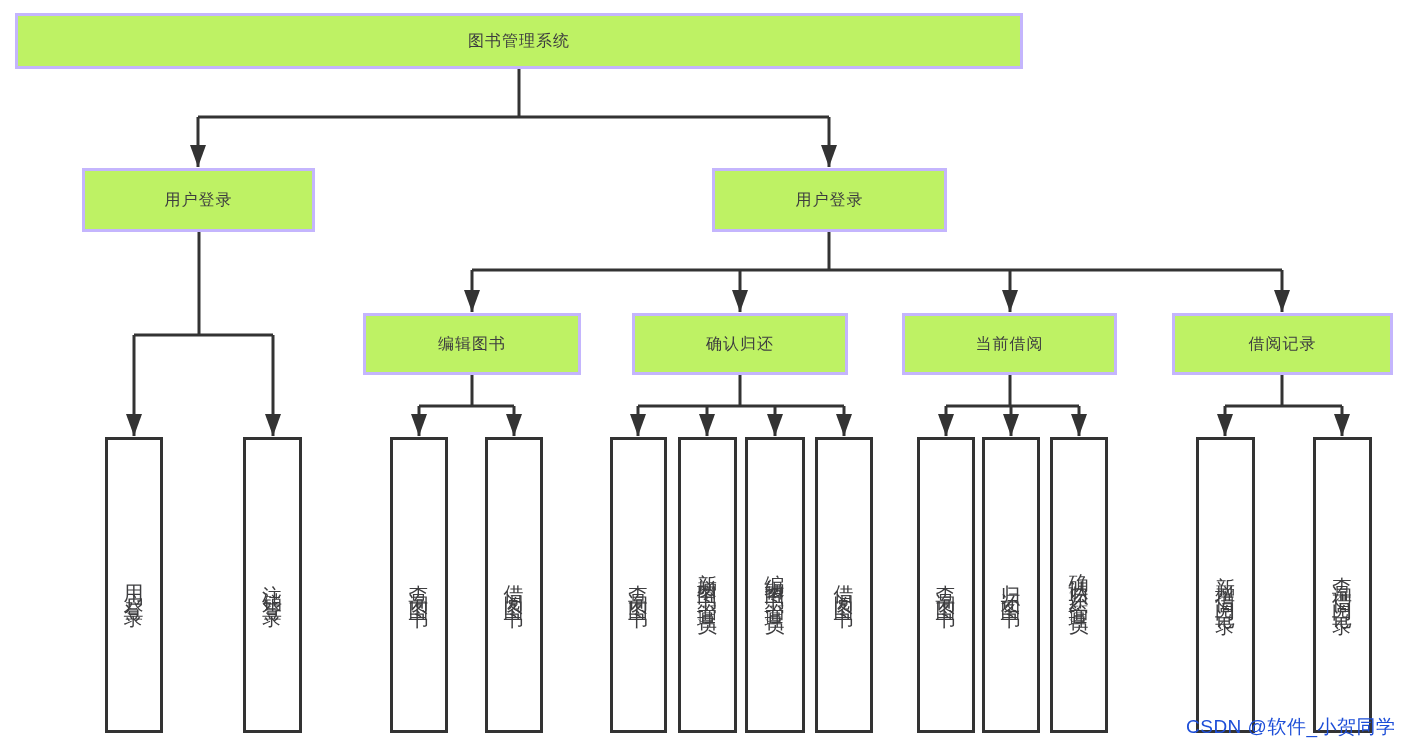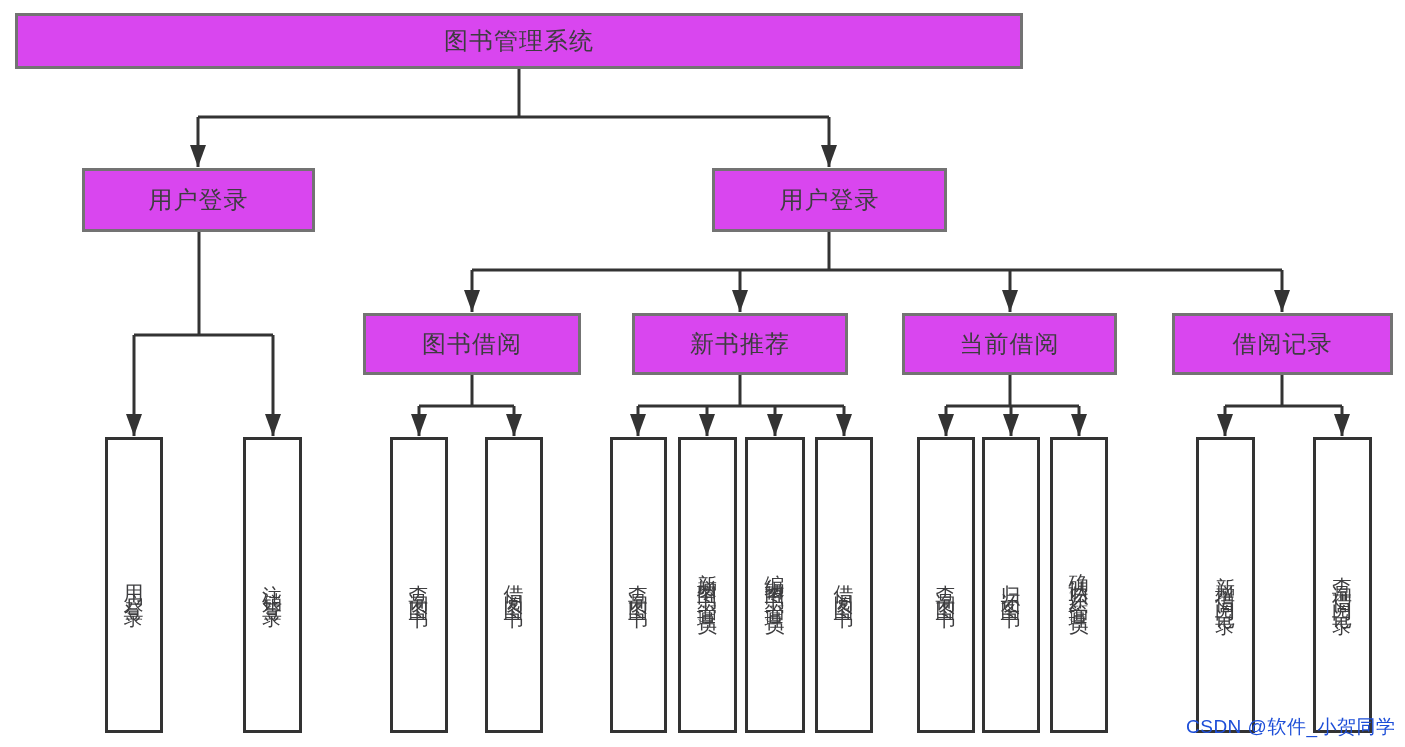--- a/index.html
+++ b/index.html
@@ -19,24 +19,24 @@
     position: absolute;
     left: 0;
     top: 0;
     width: 1405px;
     height: 747px;
     z-index: 1;
   }
   .hbox {
     position: absolute;
     box-sizing: border-box;
-    border: 3px solid #737373;
-    background: #d946ef;
+    border: 3px solid #c4b5fd;
+    background: #bef264;
     color: #3d3d3f;
-    font-size: 24px;
+    font-size: 16px;
     letter-spacing: 1px;
     display: flex;
     align-items: center;
     justify-content: center;
     z-index: 2;
   }
   .vbox {
     position: absolute;
     box-sizing: border-box;
     border: 3px solid #333333;
@@ -118,22 +118,22 @@
       <path d="M1225 406 V436" marker-end="url(#arrow)"></path>
       <path d="M1342 406 V436" marker-end="url(#arrow)"></path>
     </g>
   </svg>
 
   <div class="hbox" style="left:15px; top:13px; width:1008px; height:56px;">图书管理系统</div>
 
   <div class="hbox" style="left:82px; top:168px; width:233px; height:64px;">用户登录</div>
   <div class="hbox" style="left:712px; top:168px; width:235px; height:64px;">用户登录</div>
 
-  <div class="hbox" style="left:363px; top:313px; width:218px; height:62px;">图书借阅</div>
-  <div class="hbox" style="left:632px; top:313px; width:216px; height:62px;">新书推荐</div>
+  <div class="hbox" style="left:363px; top:313px; width:218px; height:62px;">编辑图书</div>
+  <div class="hbox" style="left:632px; top:313px; width:216px; height:62px;">确认归还</div>
   <div class="hbox" style="left:902px; top:313px; width:215px; height:62px;">当前借阅</div>
   <div class="hbox" style="left:1172px; top:313px; width:221px; height:62px;">借阅记录</div>
 
   <div class="vbox" style="left:105px; width:58px;">用户登录</div>
   <div class="vbox" style="left:243px; width:59px;">注销登录</div>
 
   <div class="vbox" style="left:390px; width:58px;">查询图书</div>
   <div class="vbox" style="left:485px; width:58px;">借阅图书</div>
 
   <div class="vbox" style="left:610px; width:57px;">查询图书</div>

